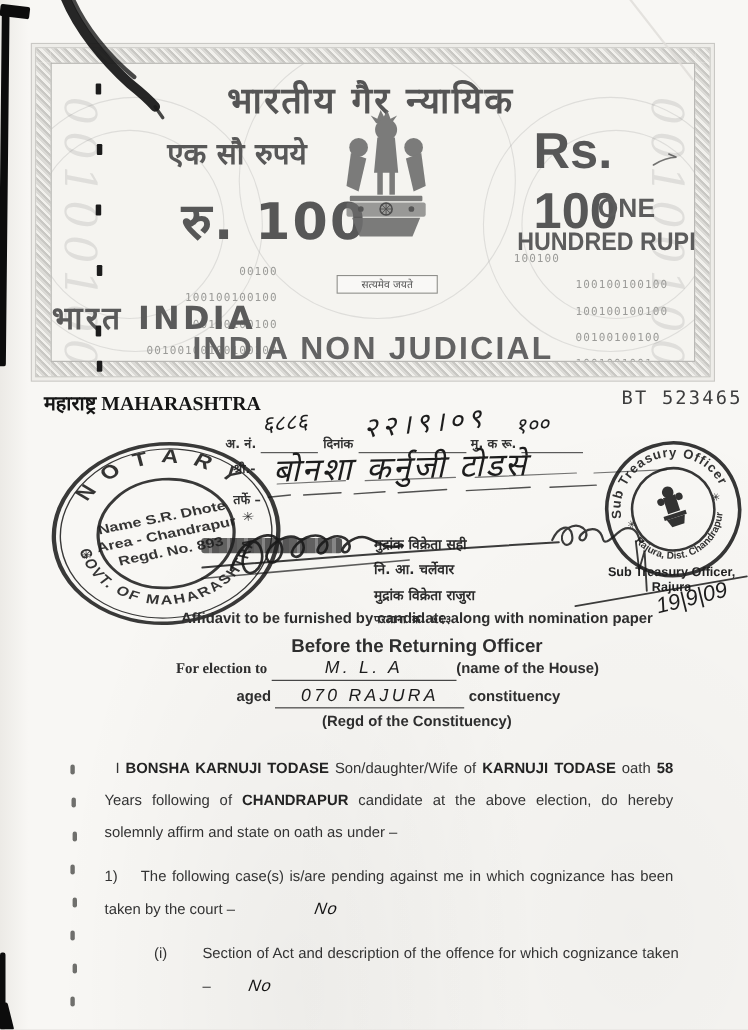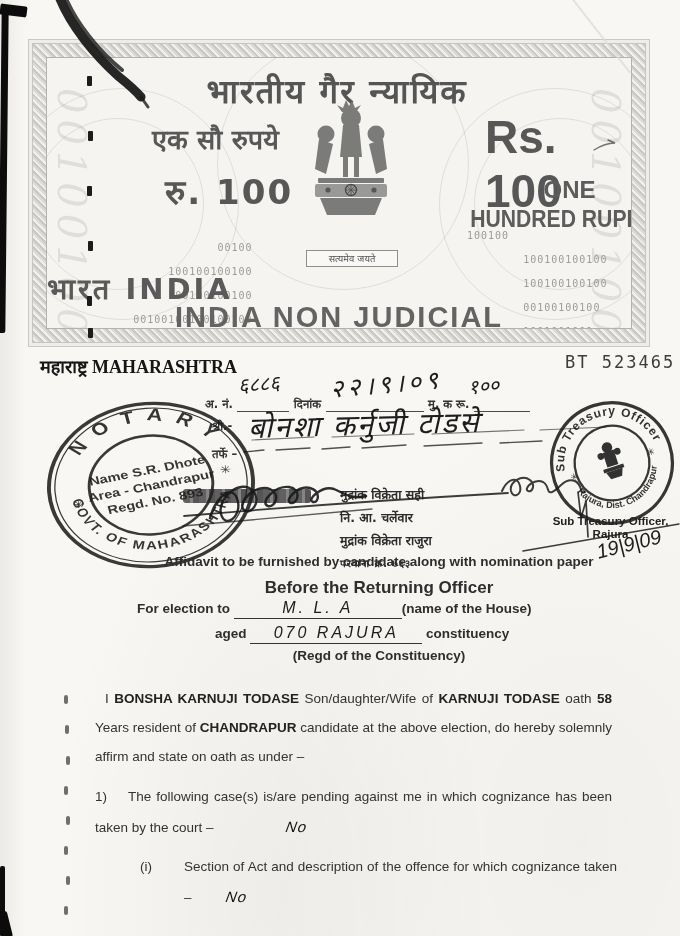--- a/index.html
+++ b/index.html
@@ -19,21 +19,21 @@
   
   .stamp{left:33px;top:44px;width:612px;height:298px;background:#f5f4f0;
     box-shadow:0 0 0 1px #c6c5c1,0 0 0 4px #eeede9,0 0 0 5px #c9c8c4;}
   .stamp-frame{position:absolute;inset:0;border:13px solid;opacity:.85;
     border-image:repeating-linear-gradient(45deg,#c2c1bd 0 2px,#f1f0ec 2px 4px,#d7d6d2 4px 6px) 13;}
   .stamp-inner{position:absolute;inset:13px;border:1px solid #b3b2ae;overflow:hidden;}
   .rosette{position:absolute;border:1px solid rgba(140,140,140,.22);border-radius:50%;}
   .dev{font-family:"DejaVu Sans",sans-serif;}
   .stamp-title{left:0;right:4px;top:10px;text-align:center;font-weight:700;font-size:33px;color:#555;letter-spacing:2px;}
   .value-words-hi{left:105px;top:62px;font-weight:700;font-size:27px;color:#585858;}
-  .value-hi{left:118px;top:110px;font-weight:700;font-size:34px;color:#575757;letter-spacing:2px;}
+  .value-hi{left:118px;top:110px;font-weight:700;font-size:46px;color:#575757;letter-spacing:2px;}
   .value-en{left:438px;top:52px;font-weight:700;font-size:46px;color:#575757;}
   .value-w1{left:430px;top:118px;width:185px;text-align:center;font-weight:700;font-size:24px;color:#5c5c5c;}
   .value-w2{left:400px;top:148px;width:245px;text-align:center;font-weight:700;font-size:23px;color:#5c5c5c;letter-spacing:0;transform:scaleX(.92);}
   .motto-box{left:259px;top:192px;width:90px;text-align:center;border:1px solid #8f8f8b;padding:1px 0;font-size:9.5px;color:#555;background:rgba(255,255,255,.4);}
   .country{left:0;right:0;top:210px;text-align:left;font-weight:700;font-size:29px;color:#5a5a5a;letter-spacing:3px;}
   .doc-class{left:0;right:0;top:243px;text-align:center;font-weight:700;font-size:29px;color:#636363;letter-spacing:2px;}
   .micro{font-family:"DejaVu Sans Mono",monospace;font-size:10px;line-height:12px;color:#9b9b98;letter-spacing:1px;white-space:pre;}
   .wm-vert{font-family:"DejaVu Serif",serif;font-style:italic;font-size:40px;color:rgba(90,90,90,.14);writing-mode:vertical-rl;letter-spacing:6px;}
 
   
@@ -220,31 +220,31 @@
   <div class="abs sto-text">
     <div>Sub Treasury Officer,</div>
     <div>Rajura</div>
   </div>
   <div class="abs hand sto-date">19|9|09</div>
 
   <div class="abs title bold-line">Affidavit to be furnished by candidate along with nomination paper</div>
   <div class="abs subtitle bold-line">Before the Returning Officer</div>
 
   <div class="abs line-el">
-    <span class="bold-line" style="margin-left:42px;">For election to</span>
+    <span class="bold-line" style="margin-left:65px;font-family:Liberation Serif, serif;">For election to</span>
     <span class="fill-hand" style="width:168px;">M. L. A</span><span class="bold-line">(name of the House)</span>
   </div>
   <div class="abs line-fr">
     <span class="bold-line" style="margin-left:120px;">aged</span>
     <span class="fill-hand" style="width:172px;">070 RAJURA</span>
     <span class="bold-line">constituency</span>
   </div>
   <div class="abs hint-c bold-line">(Regd of the Constituency)</div>
 
-  <div class="abs para"><span>I </span><b>BONSHA KARNUJI TODASE</b><span> Son/daughter/Wife of </span><b>KARNUJI TODASE</b><span> oath </span><b>58</b><span> Years resident of </span><b>CHANDRAPUR</b><span> candidate at the above election, do hereby solemnly affirm and state on oath as under –</span></div>
+  <div class="abs para"><span>I </span><b>BONSHA KARNUJI TODASE</b><span> Son/daughter/Wife of </span><b>KARNUJI TODASE</b><span> oath </span><b>58</b><span> Years following of </span><b>CHANDRAPUR</b><span> candidate at the above election, do hereby solemnly affirm and state on oath as under –</span></div>
 
   <div class="abs itm1 itm"><span class="mk1">1)</span><span>The following case(s) is/are pending against me in which cognizance has been taken by the court –</span><span class="ans" style="margin-left:72px;">No</span></div>
 
   <div class="abs itm2 itm"><span class="mk2">(i)</span><span>Section of Act and description of the offence for which cognizance taken –</span><span class="ans" style="margin-left:78px;">No</span></div>
 
   <svg class="abs" style="left:0;top:0;pointer-events:none;" width="680" height="936" viewBox="0 0 680 936">
     <g stroke="#1a1a1a" fill="none" stroke-linecap="round">
 
       <path d="M58 -6 C 70 26, 96 56, 118 76 C 128 84, 136 91, 141 97" stroke-width="9" opacity="0.95"></path>
       <path d="M64 -6 C 76 24, 100 52, 122 70" stroke-width="4" opacity="0.8"></path>

